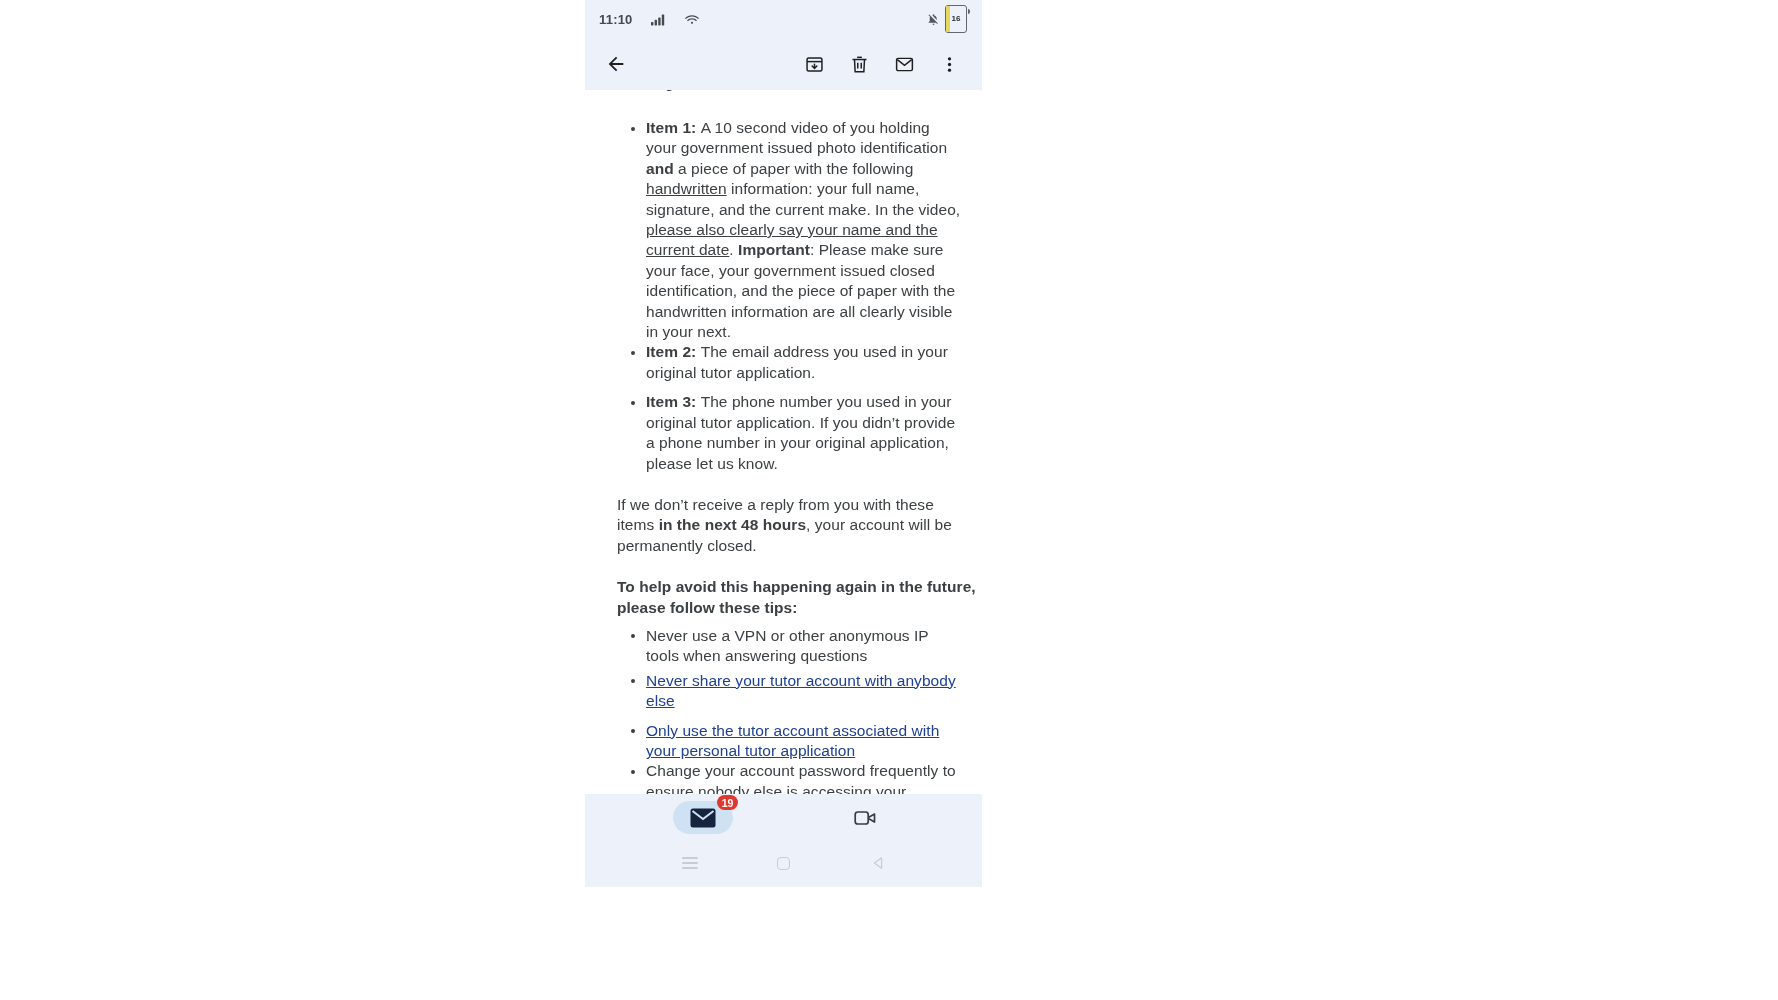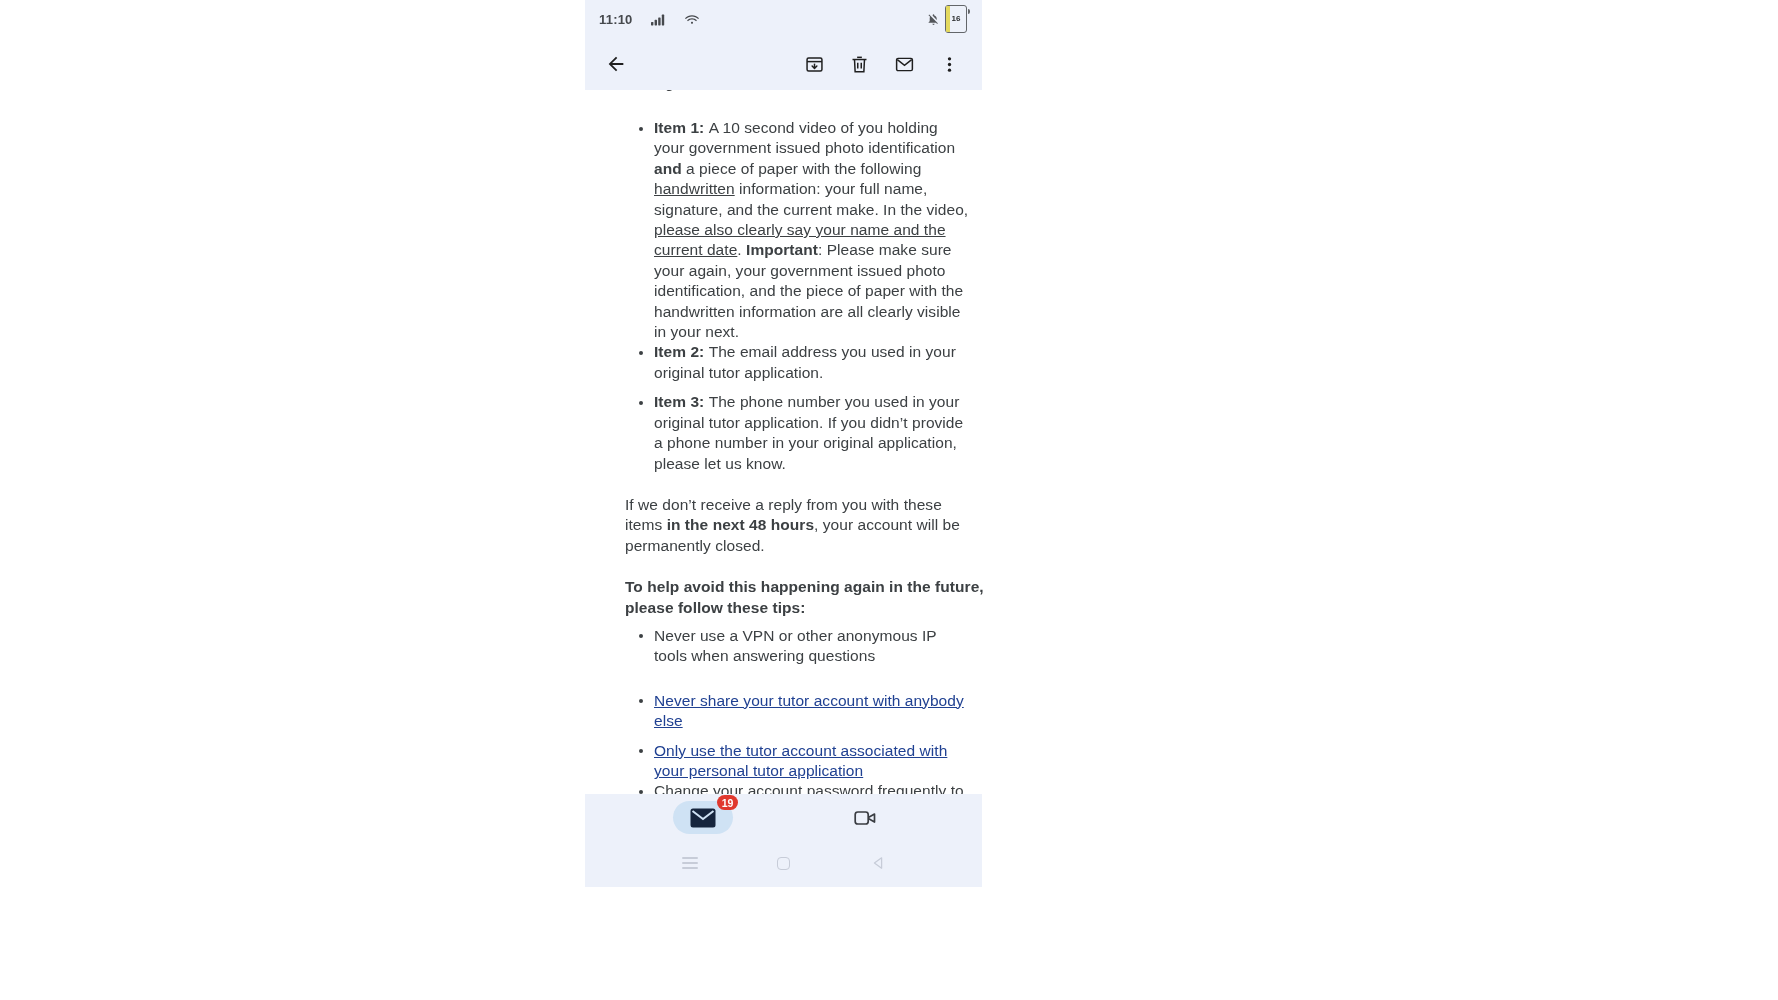--- a/index.html
+++ b/index.html
@@ -19,35 +19,35 @@
   .battery .fill{position:absolute;left:0;top:0;bottom:0;width:4px;background:#e3d95e;border-radius:1px 0 0 1px;}
   .battery .pct{position:relative;font-size:8px;font-weight:700;color:#2c2e30;line-height:1;}
   .appbar{position:absolute;left:0;top:38px;width:397px;height:52px;}
   .ab-back{position:absolute;left:14px;top:9px;width:34px;height:34px;display:flex;align-items:center;justify-content:center;cursor:pointer;}
   .ab-actions{position:absolute;right:10px;top:9px;display:flex;align-items:center;}
   .ab-btn{width:45px;height:34px;display:flex;align-items:center;justify-content:center;cursor:pointer;}
 
   
   .body-layer{position:absolute;left:0;top:0;width:397px;z-index:1;}
   .fragment{position:absolute;left:80px;top:74px;font-size:15.5px;color:var(--text);}
-  .content{position:absolute;left:40px;top:118px;width:340px;color:var(--text);
+  .content{position:absolute;left:32px;top:118px;width:340px;color:var(--text);
            font-size:15.5px;line-height:20.4px;letter-spacing:.05px;}
   .ln{white-space:nowrap;}
   .b{font-weight:700;}
   .u{text-decoration:underline;}
   a.lk{color:var(--link);text-decoration:underline;cursor:pointer;}
   .blk.bullet{position:relative;padding-left:29px;}
   .blk .dot{position:absolute;left:14px;top:8.5px;width:4px;height:4px;border-radius:50%;background:var(--text);}
   .blk:nth-child(1){margin-top:0;}
   .blk:nth-child(2){margin-top:0;}
   .blk:nth-child(3){margin-top:9px;}
   .blk:nth-child(4){margin-top:21px;}
   .blk:nth-child(5){margin-top:21px;}
   .blk:nth-child(6){margin-top:8px;}
-  .blk:nth-child(7){margin-top:24px;}
+  .blk:nth-child(7){margin-top:4px;}
   .blk:nth-child(8){margin-top:9px;}
   .blk:nth-child(9){margin-top:0;}
 
   
   .bottombar{position:absolute;left:0;top:794px;width:397px;height:93px;background:var(--bar-bg);z-index:3;}
   .tab-mail{position:absolute;left:88px;top:801px;width:60px;height:33px;background:var(--pill);
             border-radius:17px;display:flex;align-items:center;justify-content:center;cursor:pointer;z-index:4;}
   .badge{position:absolute;left:132px;top:795px;min-width:12px;padding:1.5px 4.5px;background:var(--badge);
          border-radius:9px;color:#fff;font-size:10.5px;font-weight:700;text-align:center;line-height:12px;z-index:5;}
   .tab-video{position:absolute;left:263px;top:801px;width:34px;height:33px;display:flex;align-items:center;justify-content:center;cursor:pointer;z-index:4;}
@@ -134,21 +134,21 @@
       <div class="content">
           <div class="blk bullet">
             <span class="dot"></span>
             <div class="ln"><span class="b">Item 1: </span><span>A 10 second video of you holding</span></div>
             <div class="ln"><span>your government issued photo identification</span></div>
             <div class="ln"><span class="b">and</span><span> a piece of paper with the following</span></div>
             <div class="ln"><span class="u">handwritten</span><span> information: your full name,</span></div>
             <div class="ln"><span>signature, and the current make. In the video,</span></div>
             <div class="ln"><span class="u">please also clearly say your name and the</span></div>
             <div class="ln"><span class="u">current date</span><span>. </span><span class="b">Important</span><span>: Please make sure</span></div>
-            <div class="ln"><span>your again, your government issued photo</span></div>
+            <div class="ln"><span>your face, your government issued closed</span></div>
             <div class="ln"><span>identification, and the piece of paper with the</span></div>
             <div class="ln"><span>handwritten information are all clearly visible</span></div>
             <div class="ln"><span>in your next.</span></div>
           </div>
           <div class="blk bullet">
             <span class="dot"></span>
             <div class="ln"><span class="b">Item 2: </span><span>The email address you used in your</span></div>
             <div class="ln"><span>original tutor application.</span></div>
           </div>
           <div class="blk bullet">

